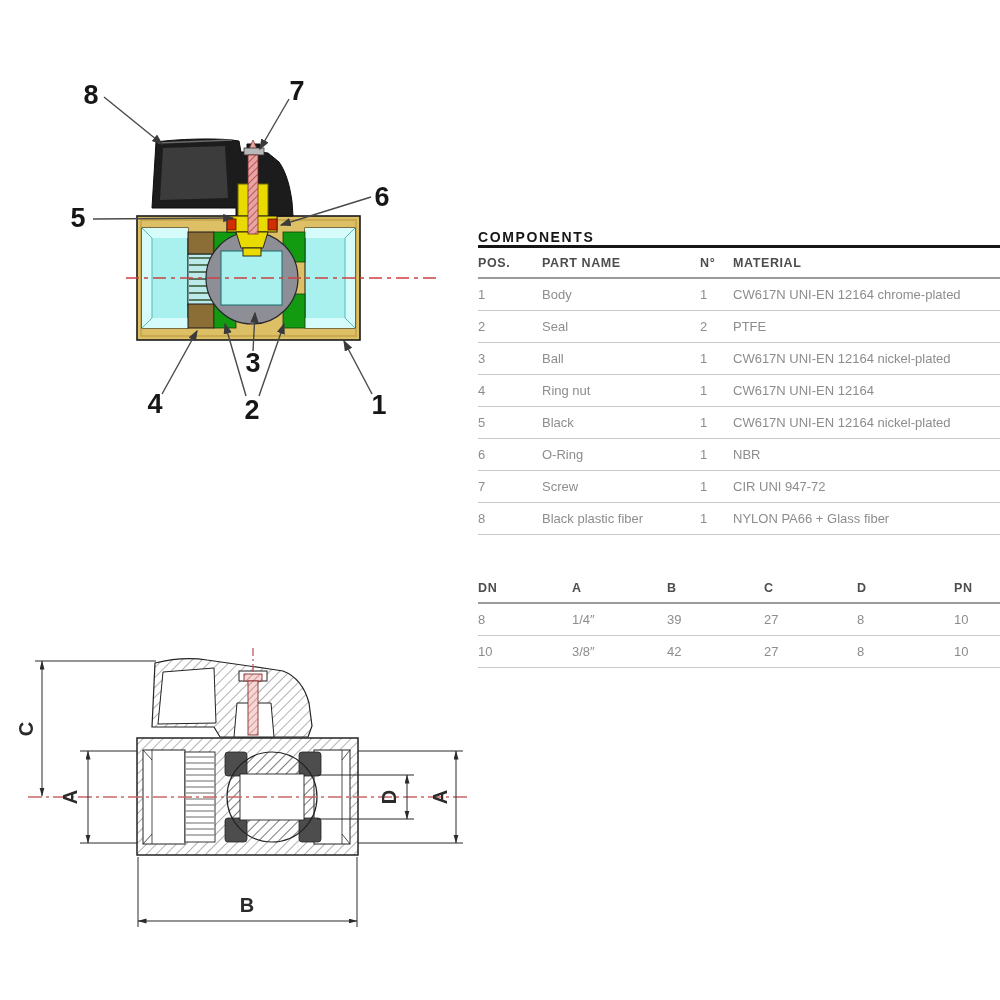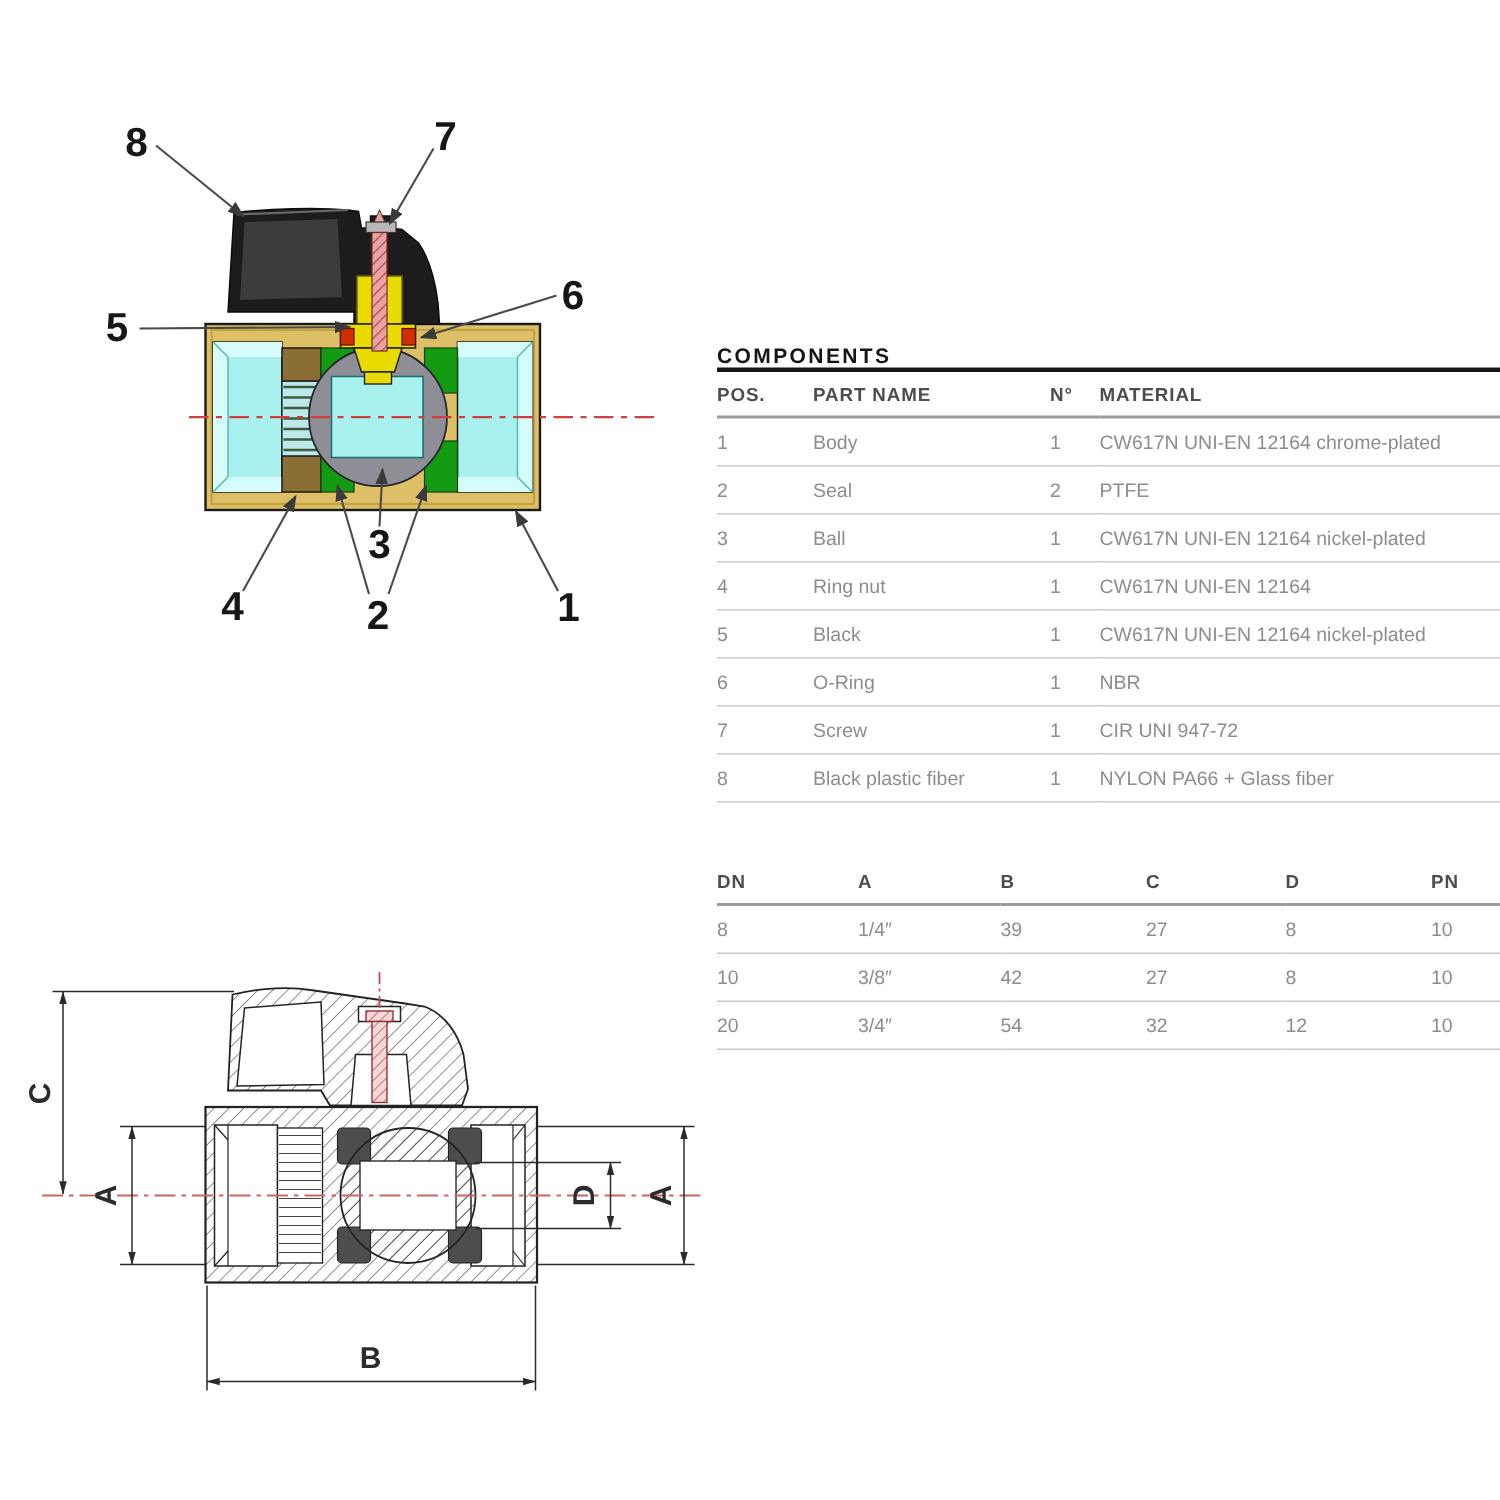--- a/index.html
+++ b/index.html
@@ -248,28 +248,20 @@
             <td>10</td>
           </tr>
         <tr>
           <td>10</td>
             <td>3/8″</td>
           <td>42</td>
             <td>27</td>
           <td>8</td>
             <td>10</td>
           </tr>
-        <tr>
-          <td>20</td>
-            <td>3/4″</td>
-          <td>54</td>
-            <td>32</td>
-          <td>12</td>
-            <td>10</td>
-          </tr>
       </tbody>
     </table>
   </div>
 
   <svg id="valve-drawing-svg" width="465" height="300" viewBox="15 645 465 300">
     <defs>
       <pattern id="hatch" width="7" height="7" patternUnits="userSpaceOnUse" patternTransform="rotate(45)">
         <line x1="0" y1="0" x2="0" y2="7" stroke="#3f3f3f" stroke-width="0.8"></line>
       </pattern>
       <pattern id="redhatch" width="5" height="5" patternUnits="userSpaceOnUse" patternTransform="rotate(45)">

